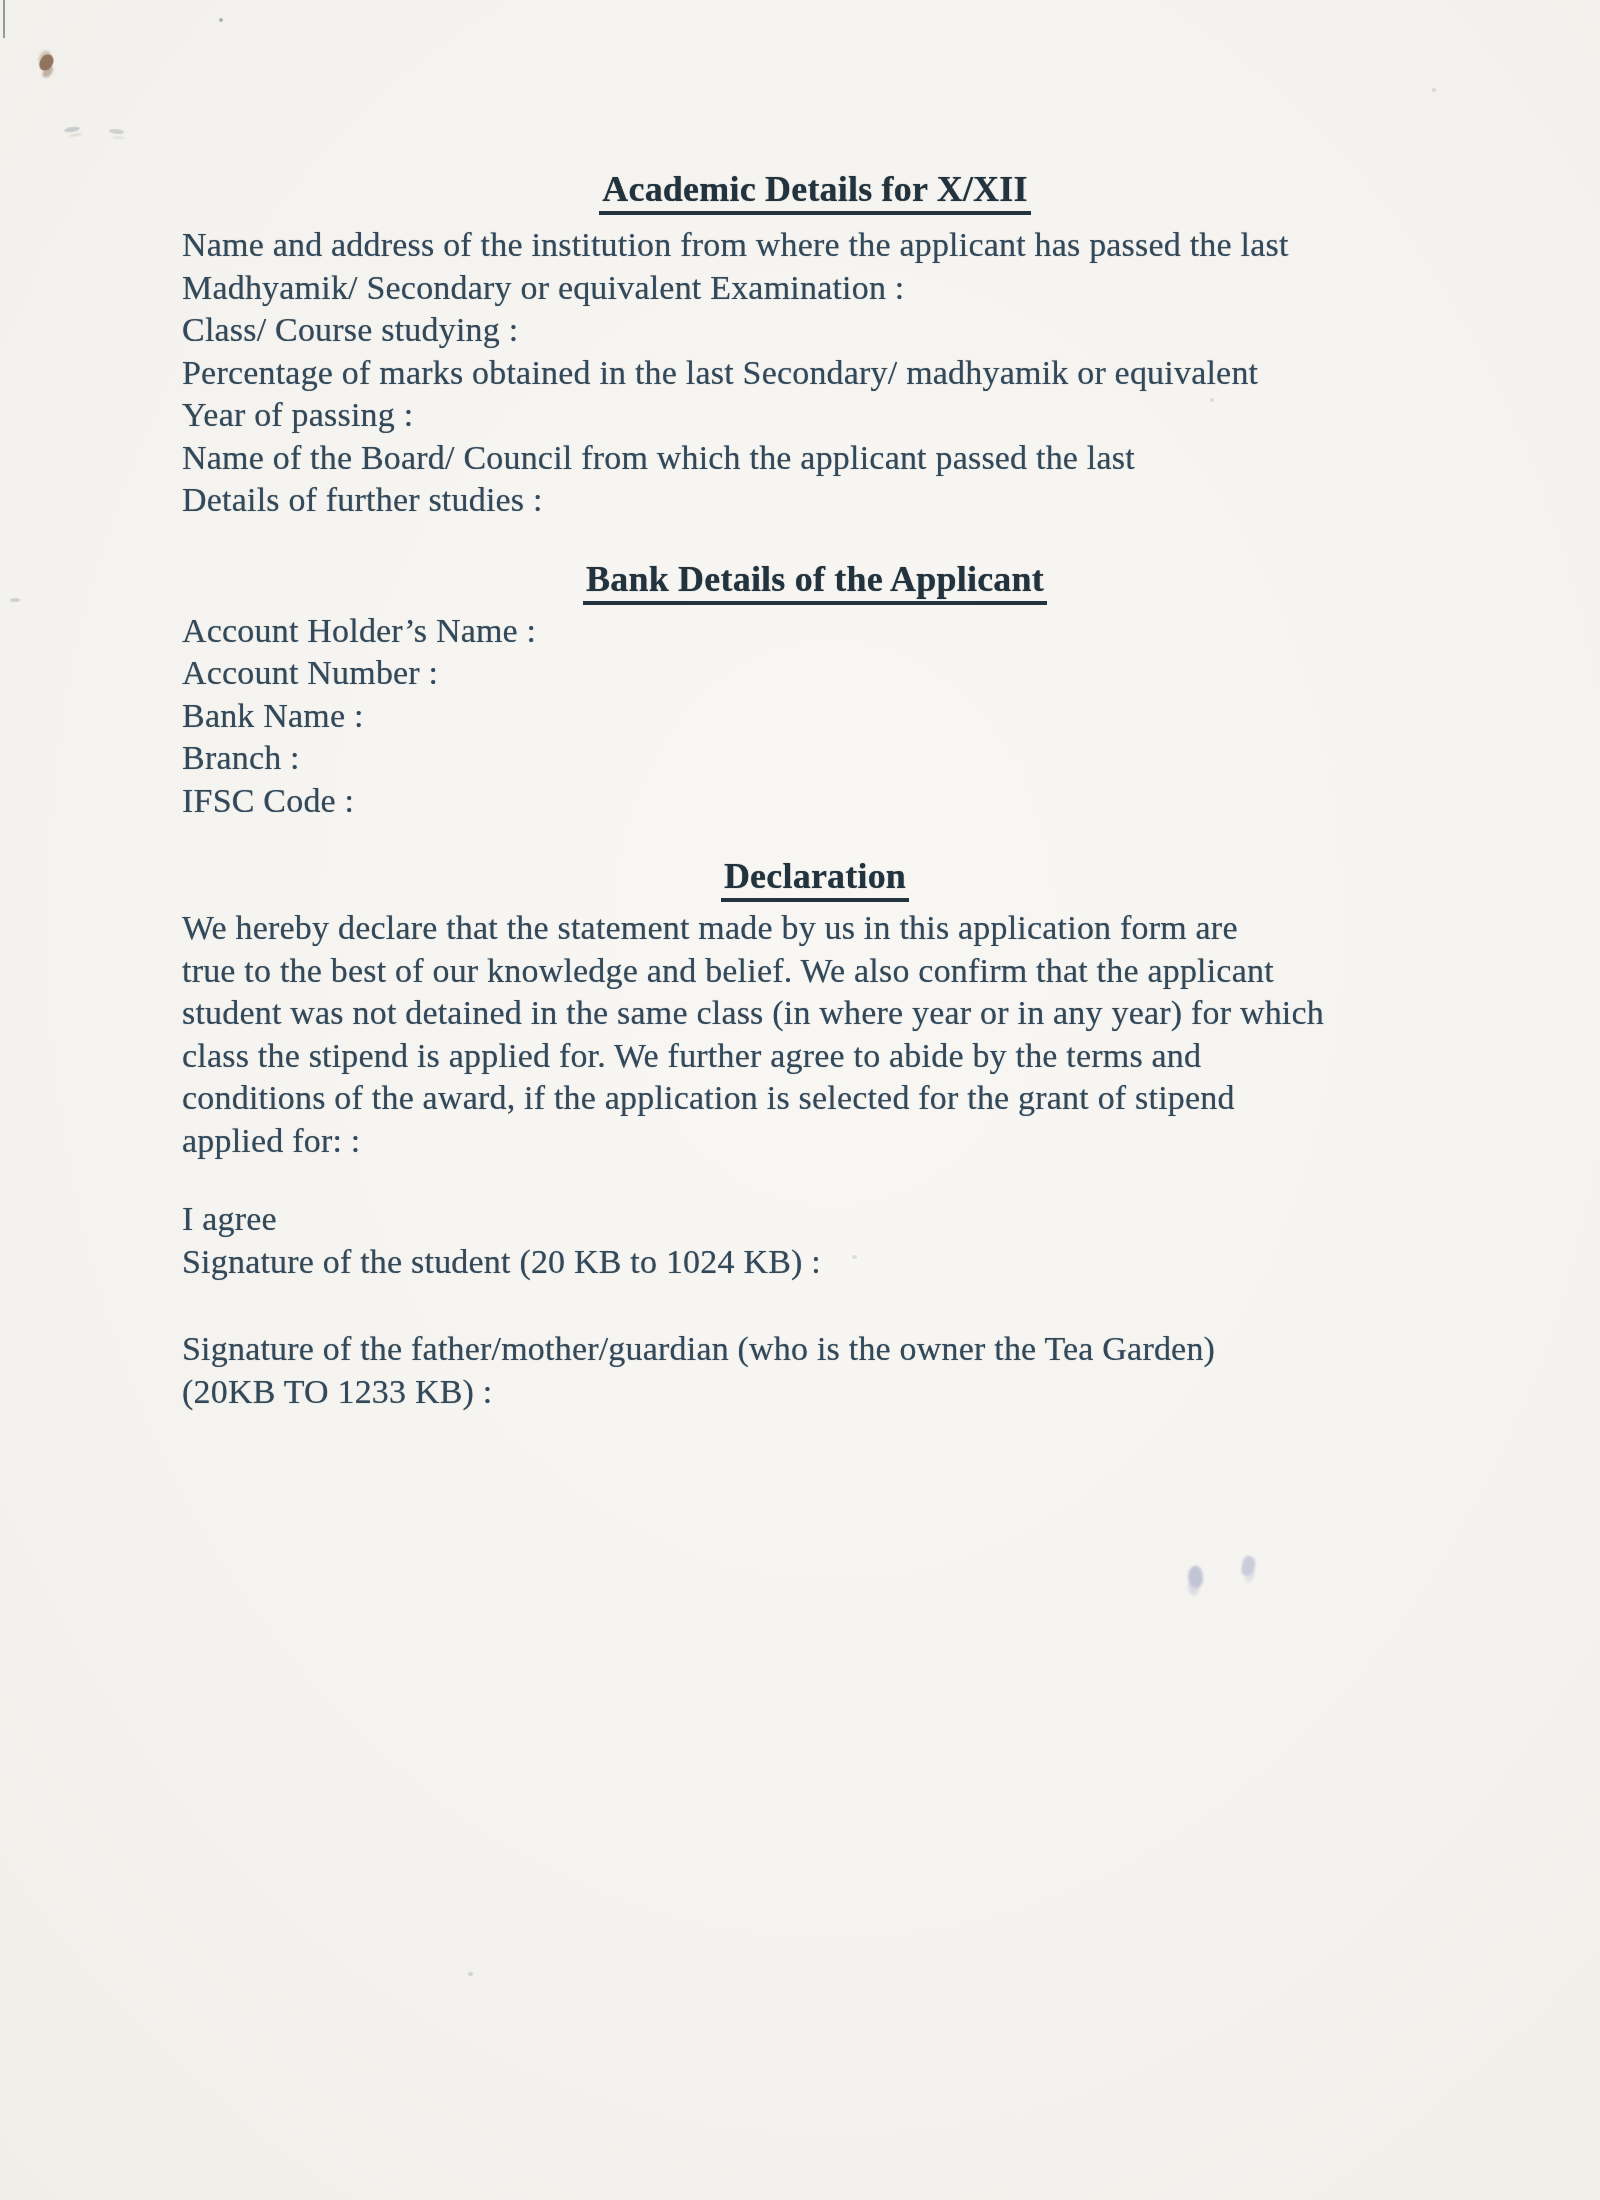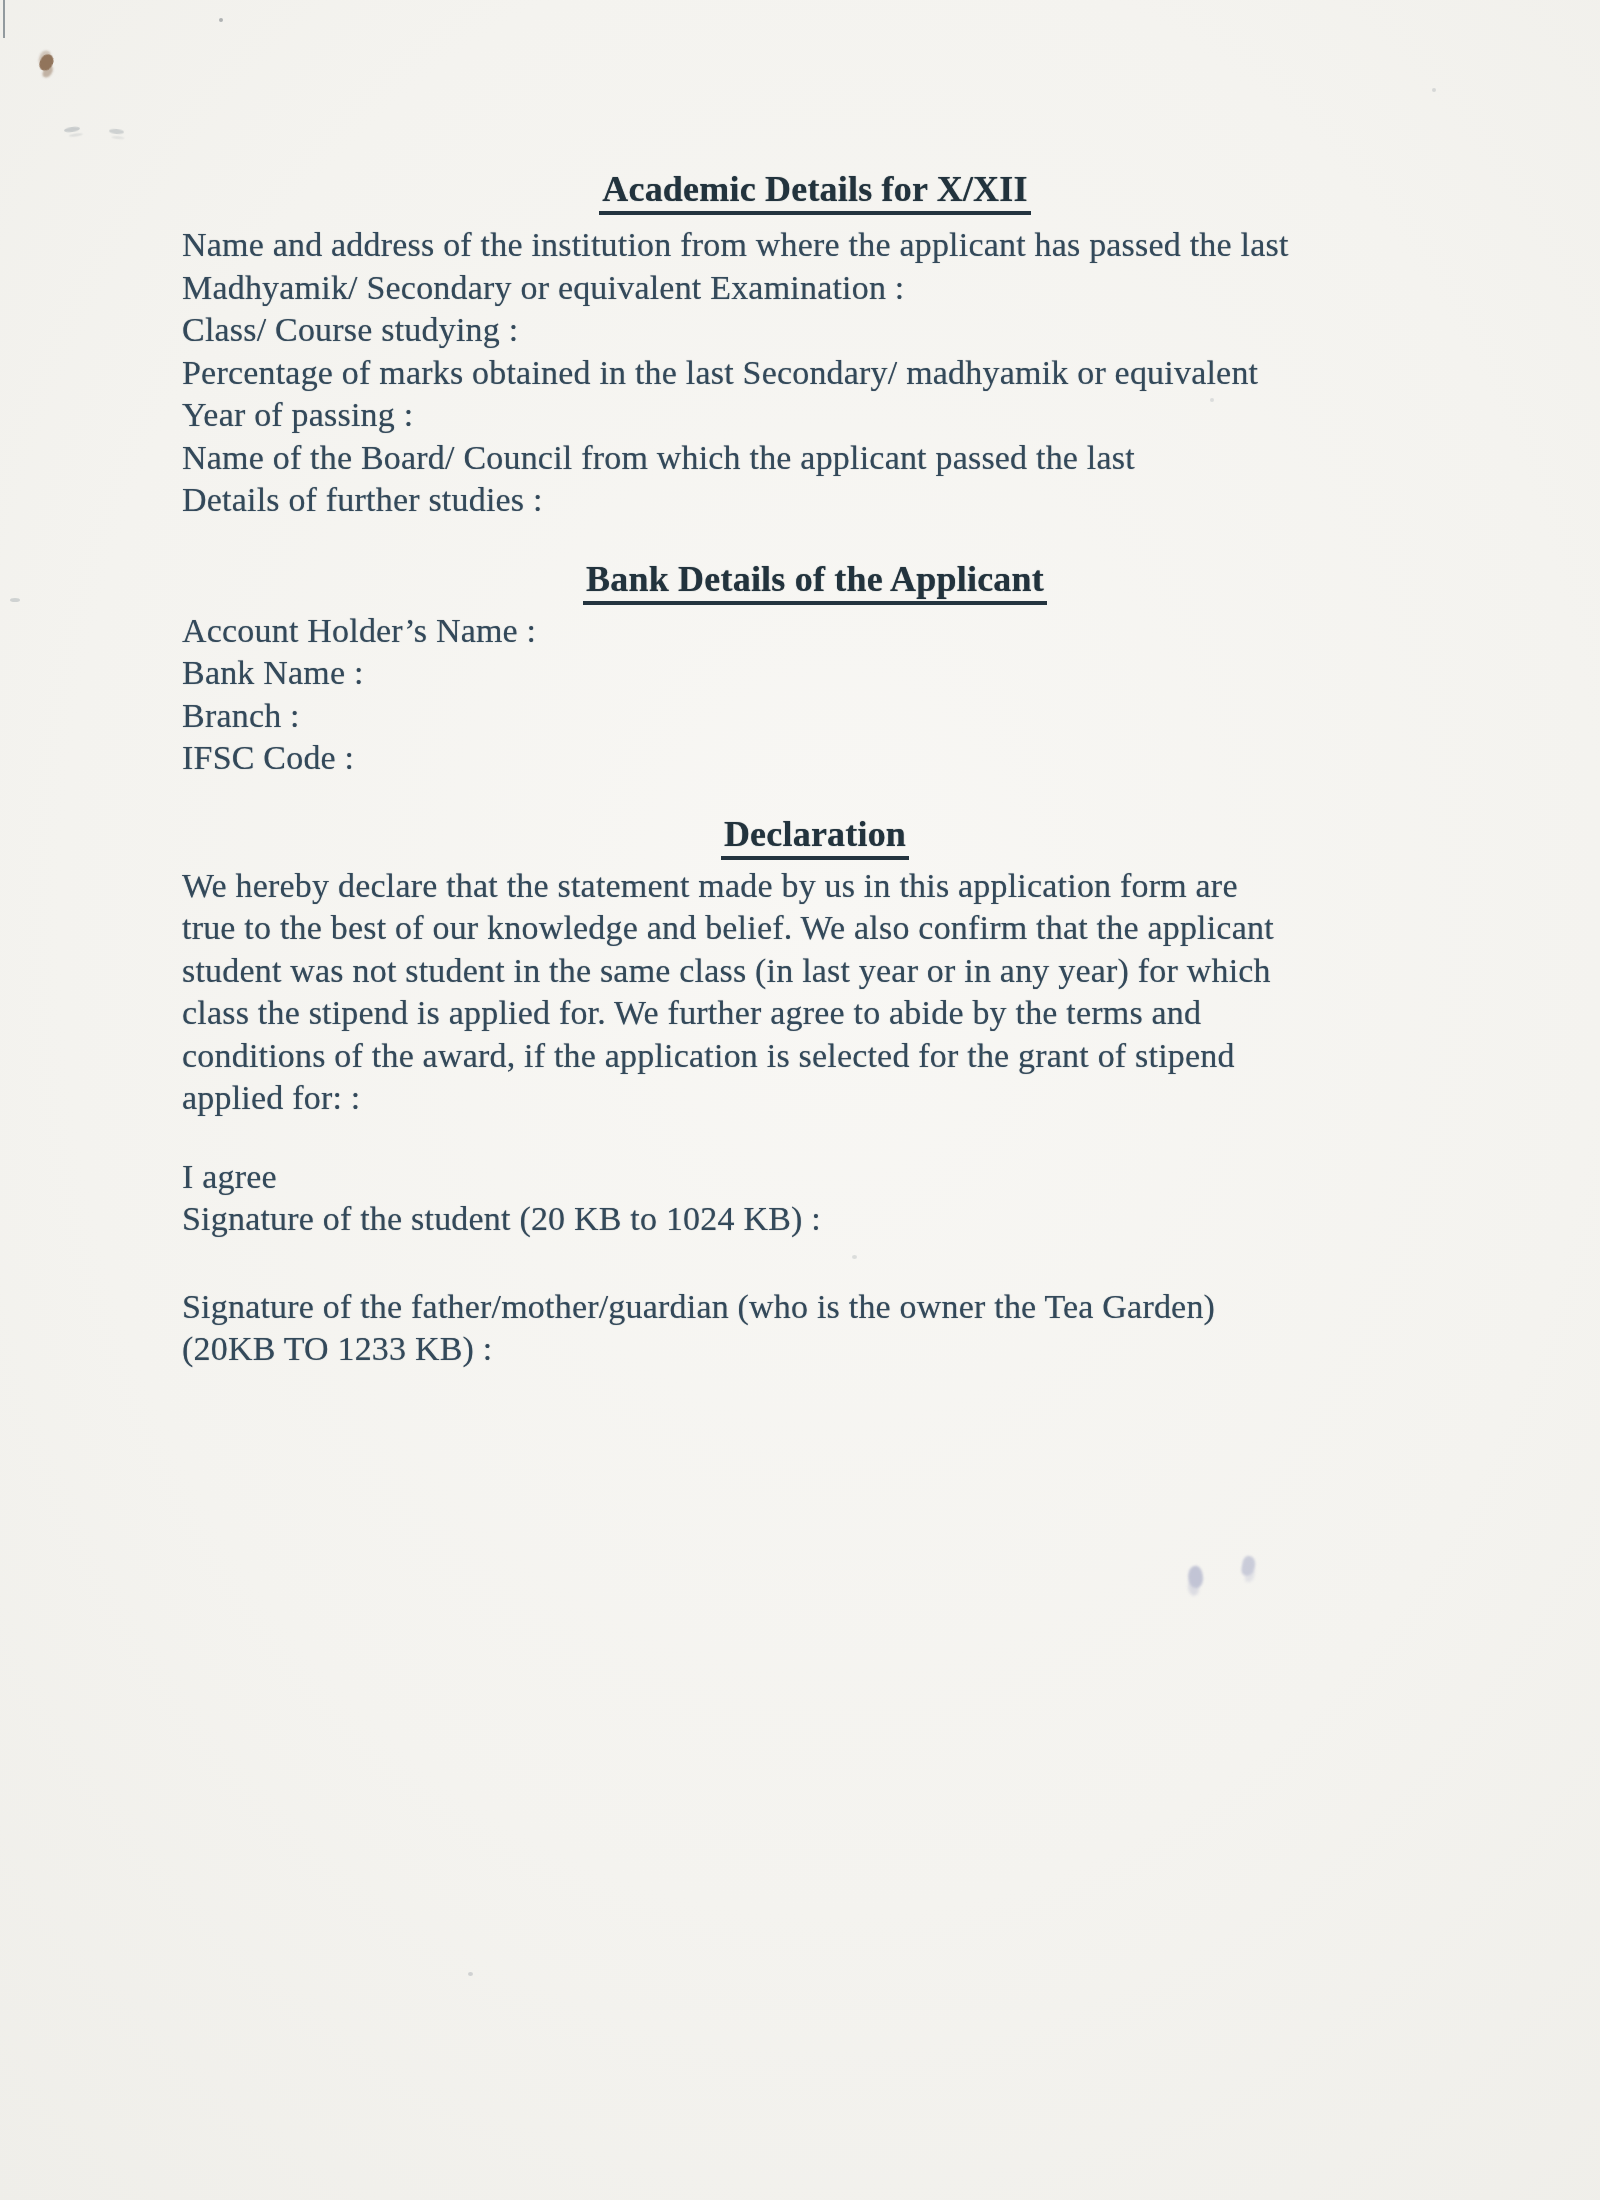--- a/index.html
+++ b/index.html
@@ -121,32 +121,33 @@
       <div class="line">Year of passing :</div>
       <div class="line">Name of the Board/ Council from which the applicant passed the last</div>
       <div class="line">Details of further studies :</div>
     </section>
 
     <section class="sec sec-bank">
       <div class="heading-row">
         <span class="heading">Bank Details of the Applicant</span>
       </div>
       <div class="line">Account Holder’s Name :</div>
+      <div class="line">Account Number :</div>
       <div class="line">Bank Name :</div>
       <div class="line">Branch :</div>
       <div class="line">IFSC Code :</div>
     </section>
 
     <section class="sec sec-declaration">
       <div class="heading-row">
         <span class="heading">Declaration</span>
       </div>
       <div class="line">We hereby declare that the statement made by us in this application form are</div>
       <div class="line">true to the best of our knowledge and belief. We also confirm that the applicant</div>
-      <div class="line">student was not student in the same class (in last year or in any year) for which</div>
+      <div class="line">student was not detained in the same class (in where year or in any year) for which</div>
       <div class="line">class the stipend is applied for. We further agree to abide by the terms and</div>
       <div class="line">conditions of the award, if the application is selected for the grant of stipend</div>
       <div class="line">applied for: :</div>
     </section>
 
     <section class="sec sec-agreement">
       <div class="line">I agree</div>
       <div class="line">Signature of the student (20 KB to 1024 KB) :</div>
     </section>
 

